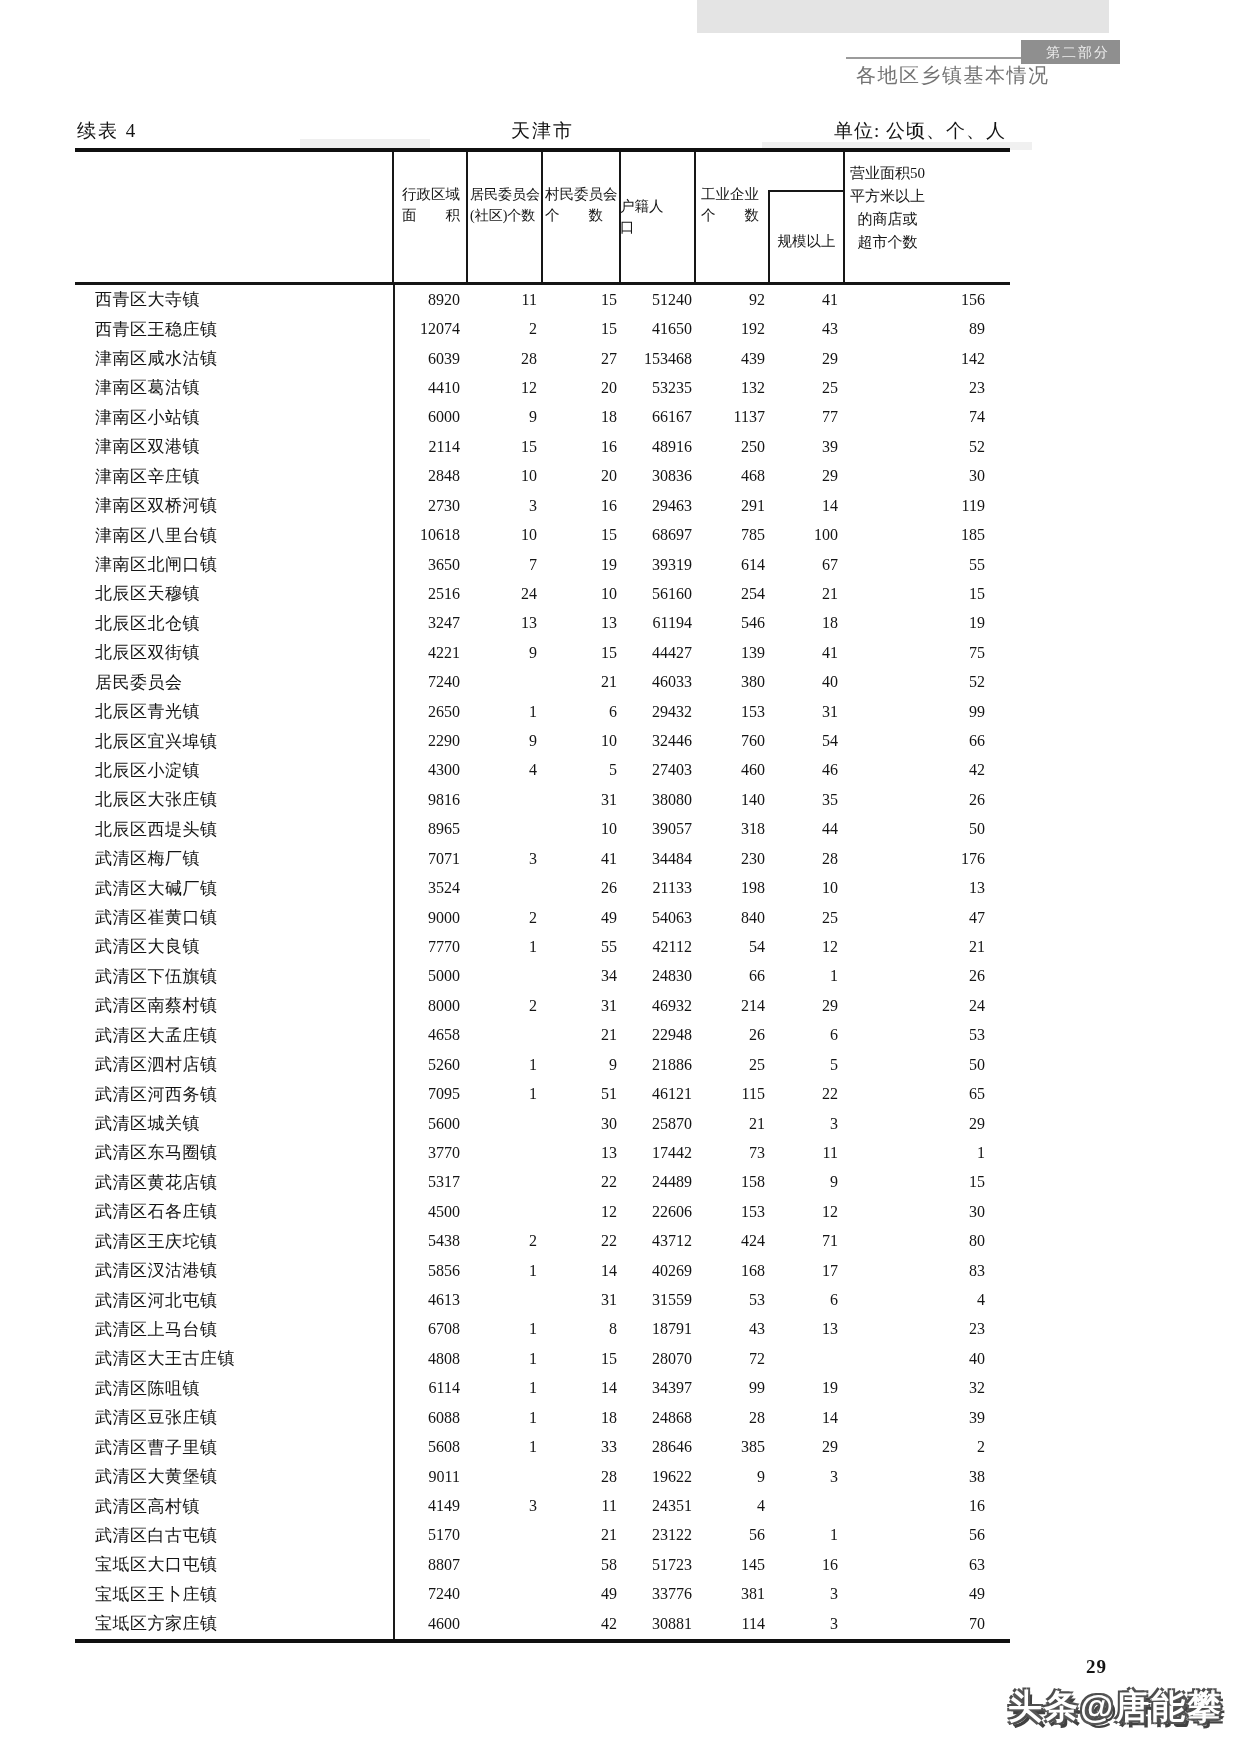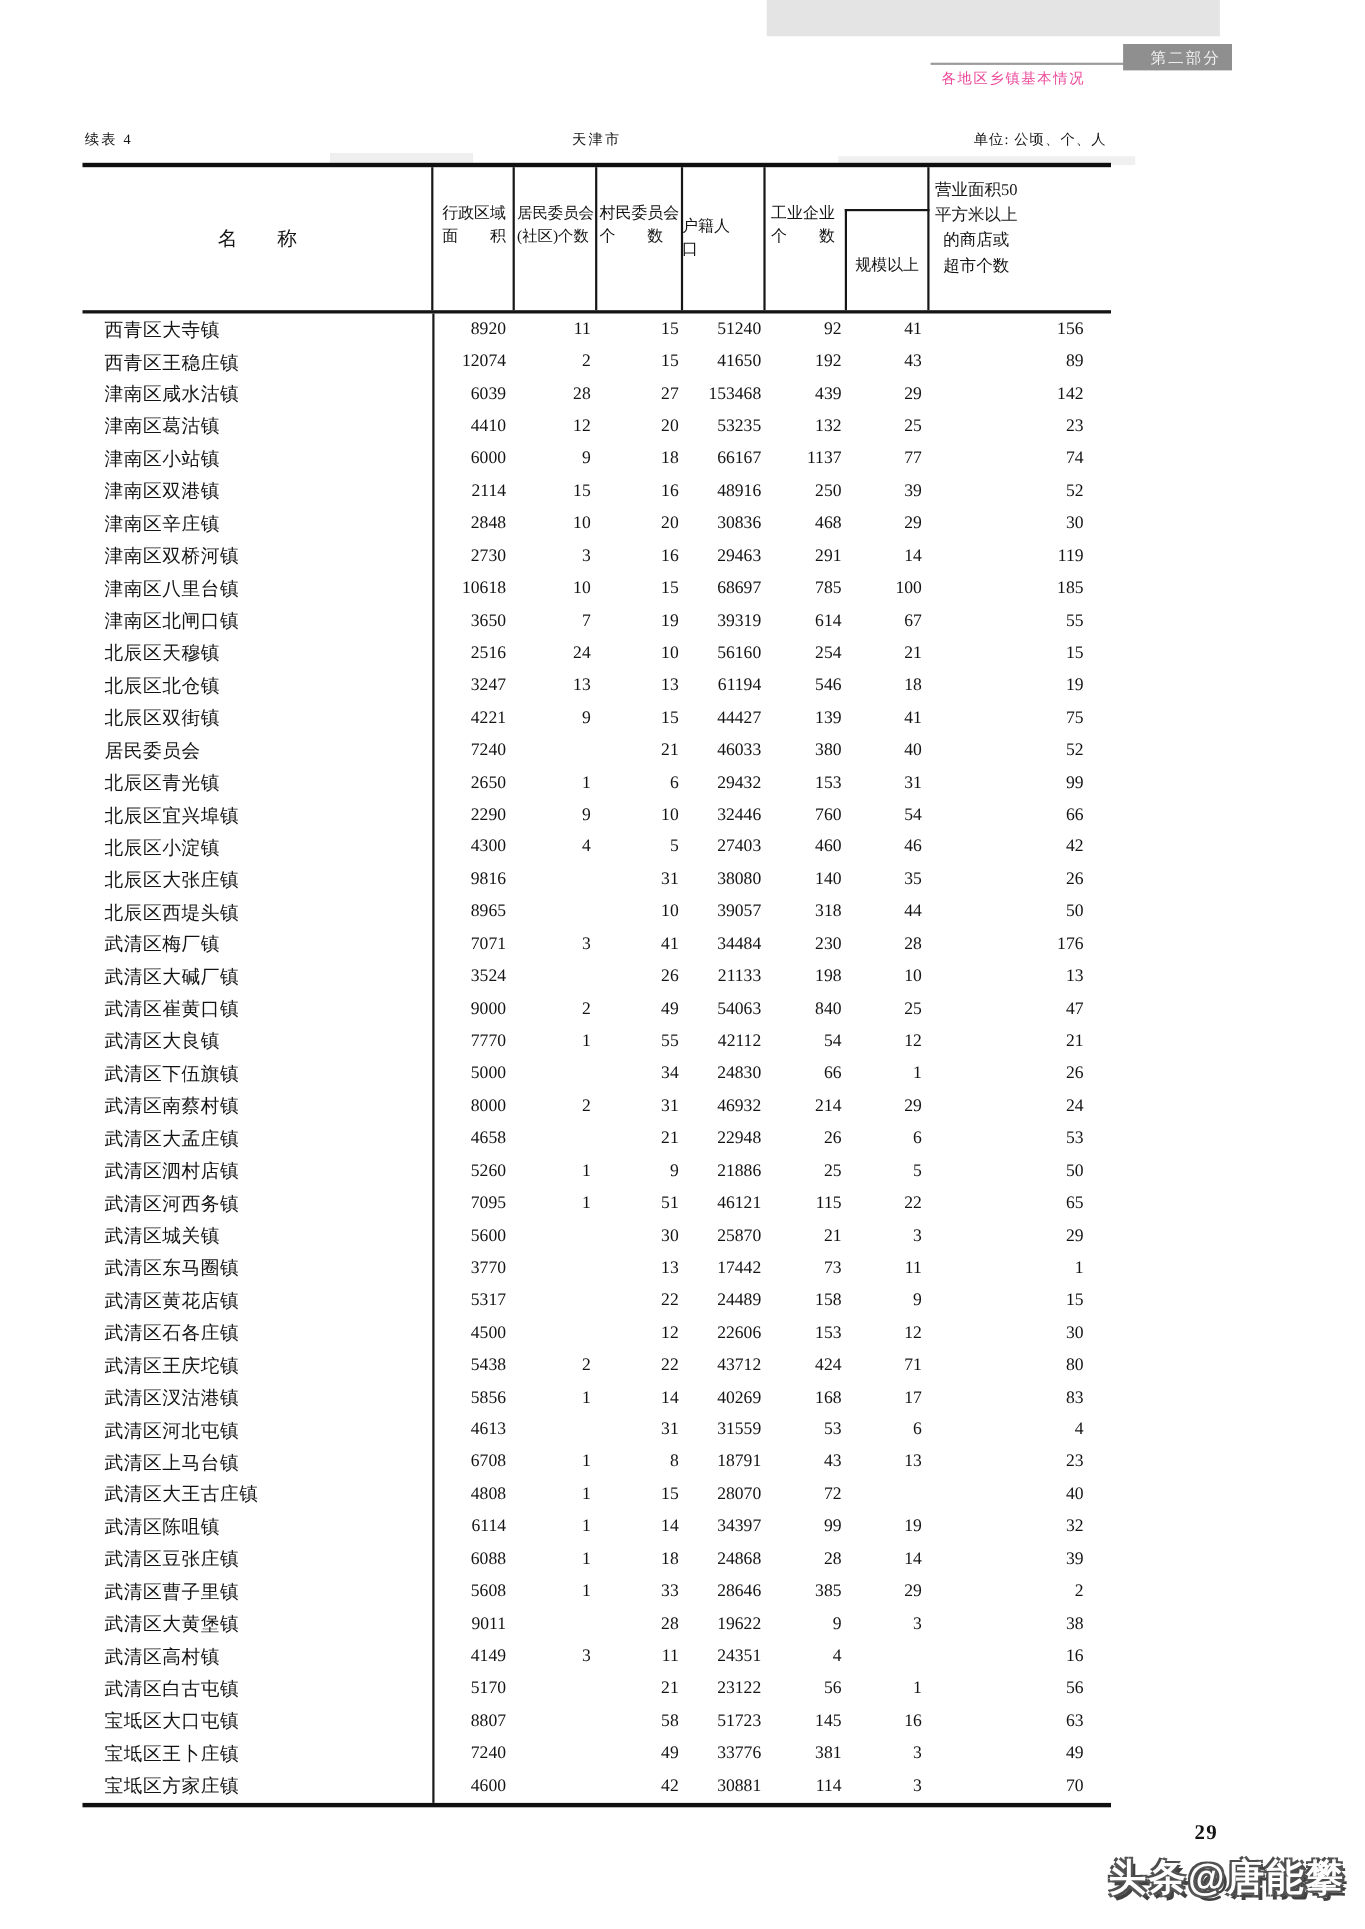--- a/index.html
+++ b/index.html
@@ -10,25 +10,25 @@
   .abs{position:absolute;}
 
   
   .top-gray{left:697px;top:0;width:412px;height:33px;background:#e4e4e4;}
   .smudge1{left:300px;top:139px;width:130px;height:9px;background:#efefef;}
   .smudge2{left:762px;top:142px;width:270px;height:8px;background:#f0f0f0;}
   .gray-rule{left:846px;top:57px;width:176px;height:2px;background:#9b9b9b;}
   .badge{left:1021px;top:40px;width:84px;height:24px;background:#8f8f8f;
          color:#efefef;font-size:14px;line-height:24px;text-align:center;letter-spacing:2px;
          font-family:"Liberation Sans","DejaVu Sans",sans-serif;padding-left:15px;}
-  .subtitle{left:856px;top:62px;font-size:13px;color:#ec4899;letter-spacing:1.5px;
+  .subtitle{left:856px;top:62px;font-size:20px;color:#737373;letter-spacing:1.5px;
             font-family:"Liberation Sans","DejaVu Sans",sans-serif;}
 
   
-  .caption{left:75px;top:116px;width:935px;height:26px;font-size:13px;}
+  .caption{left:75px;top:116px;width:935px;height:26px;font-size:19px;}
   .cap-left{position:absolute;left:2px;top:2px;letter-spacing:2px;}
   .cap-center{position:absolute;left:0;right:0;top:2px;text-align:center;letter-spacing:2px;}
   .cap-right{position:absolute;right:4px;top:2px;letter-spacing:1px;}
 
   
   .t-top{left:75px;top:148px;width:935px;height:4px;background:#101010;}
   .t-sep{left:75px;top:282px;width:935px;height:3px;background:#151515;}
   .t-bottom{left:75px;top:1639px;width:935px;height:4px;background:#101010;}
   .body-divider{left:393px;top:285px;width:2px;height:1354px;background:#1a1a1a;}
 
@@ -84,21 +84,20 @@
   <span class="cap-center">天津市</span>
   <span class="cap-right">单位: 公顷、个、人</span>
 </div>
 
 <div class="abs t-top"></div>
 <div class="abs t-sep"></div>
 <div class="abs t-bottom"></div>
 <div class="abs body-divider"></div>
 
 <div class="abs thead">
-  <div class="hcell h-name">名　　称</div>
   <div class="hcell h-area">
     <div>行政区域</div>
     <div>面　　积</div>
   </div>
   <div class="hcell h-jumin">
     <div>居民委员会</div>
     <div>(社区)个数</div>
   </div>
   <div class="hcell h-cunmin">
     <div>村民委员会</div>

